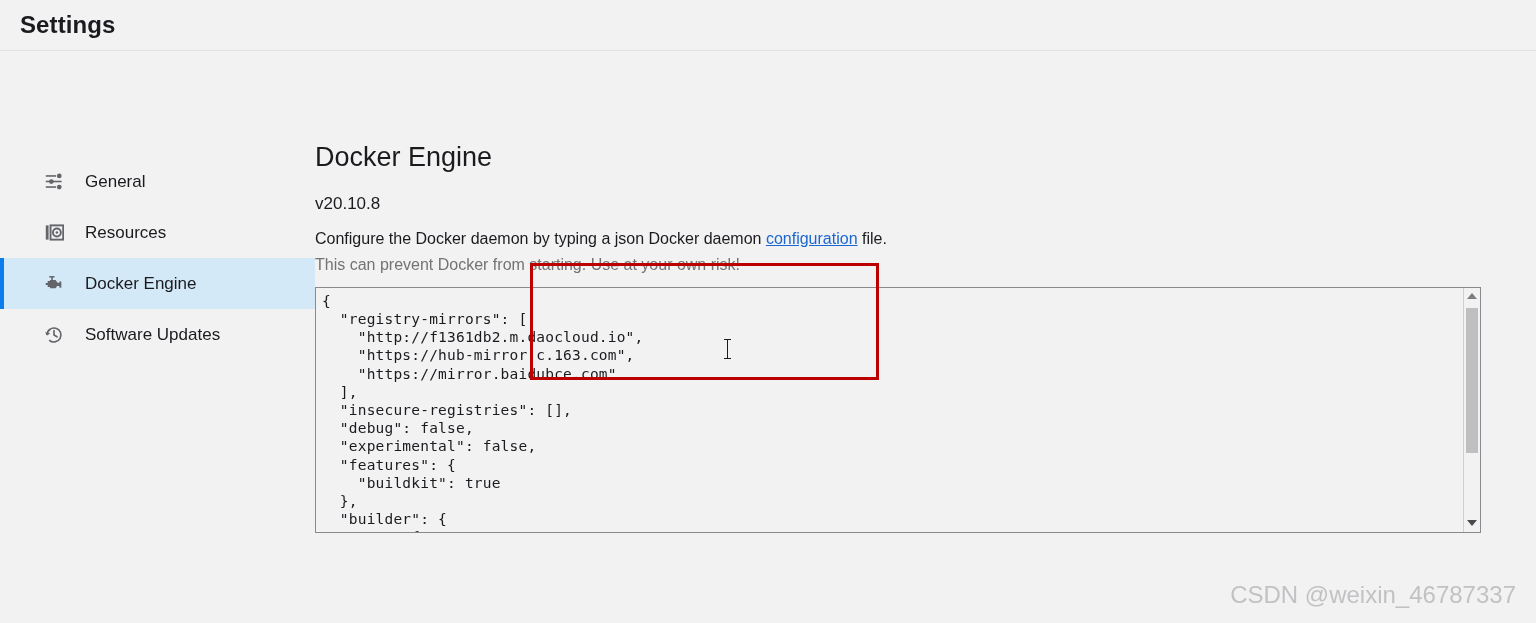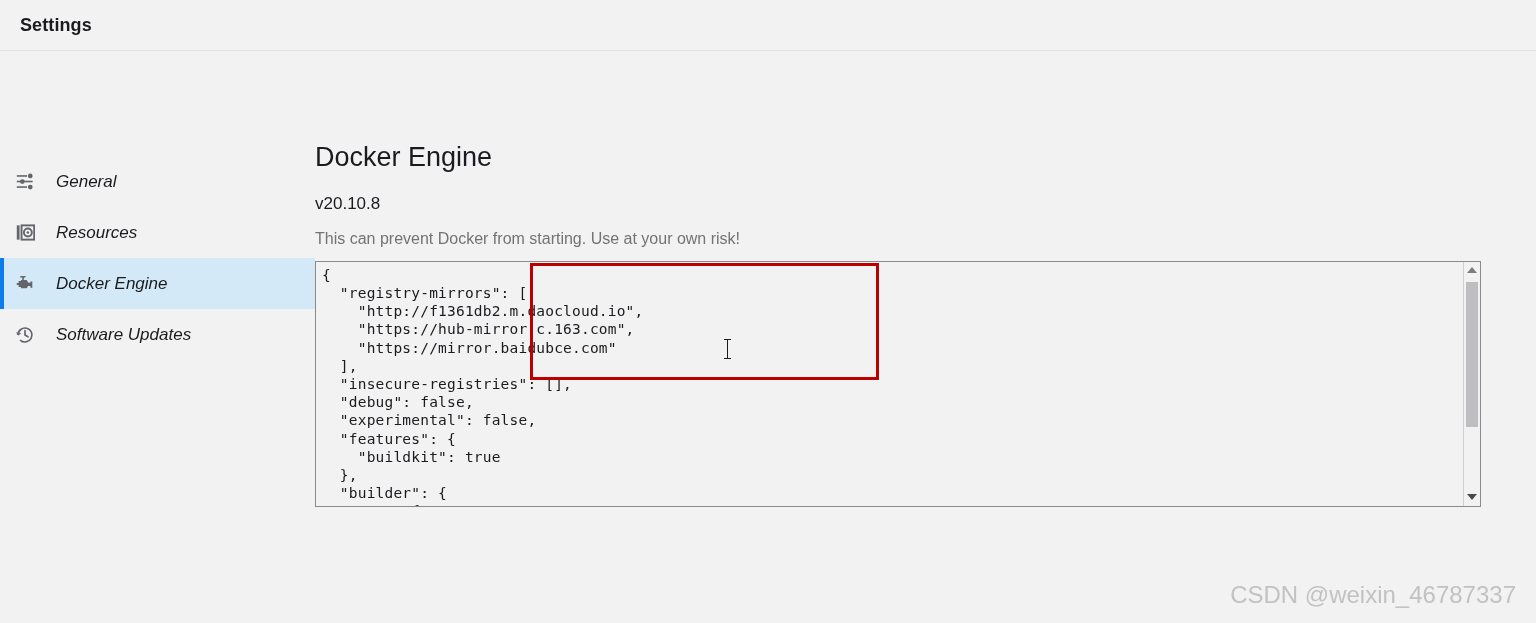--- a/index.html
+++ b/index.html
@@ -19,21 +19,21 @@
   .titlebar {
     height: 51px;
     background: #f2f2f3;
     border-bottom: 1px solid #e2e2e4;
     display: flex;
     align-items: center;
     box-sizing: border-box;
   }
   .titlebar-text {
     margin-left: 20px;
-    font-size: 18px;
+    font-size: 24px;
     font-weight: bold;
     color: #1b1b1f;
     letter-spacing: 0.1px;
   }
 
   
   .content {
     display: flex;
     padding-top: 52px;
     box-sizing: border-box;
@@ -44,24 +44,23 @@
     width: 315px;
     flex: 0 0 315px;
     padding-top: 53px;
     box-sizing: border-box;
   }
   .nav-item {
     position: relative;
     height: 51px;
     display: flex;
     align-items: center;
-    padding-left: 11px;
+    padding-left: 40px;
     box-sizing: border-box;
     cursor: pointer;
-    font-style: italic;
   }
   .nav-item.active {
     background: #d4e9f7;
   }
   .nav-item.active::before {
     content: "";
     position: absolute;
     left: 0;
     top: 0;
     bottom: 0;
@@ -290,20 +289,23 @@
     </div>
 
   </nav>
 
   <main class="main">
 
     <h1 class="page-title">Docker Engine</h1>
 
     <div class="version">v20.10.8</div>
 
+    <div class="desc">
+      <span>Configure the Docker daemon by typing a json Docker daemon </span><a href="#">configuration</a><span> file.</span>
+    </div>
 
     <div class="warning">This can prevent Docker from starting. Use at your own risk!</div>
 
     <div class="editor-wrap">
       <pre class="editor-code">{
   "registry-mirrors": [
     "http://f1361db2.m.daocloud.io",
     "https://hub-mirror.c.163.com",
     "https://mirror.baidubce.com"
   ],

